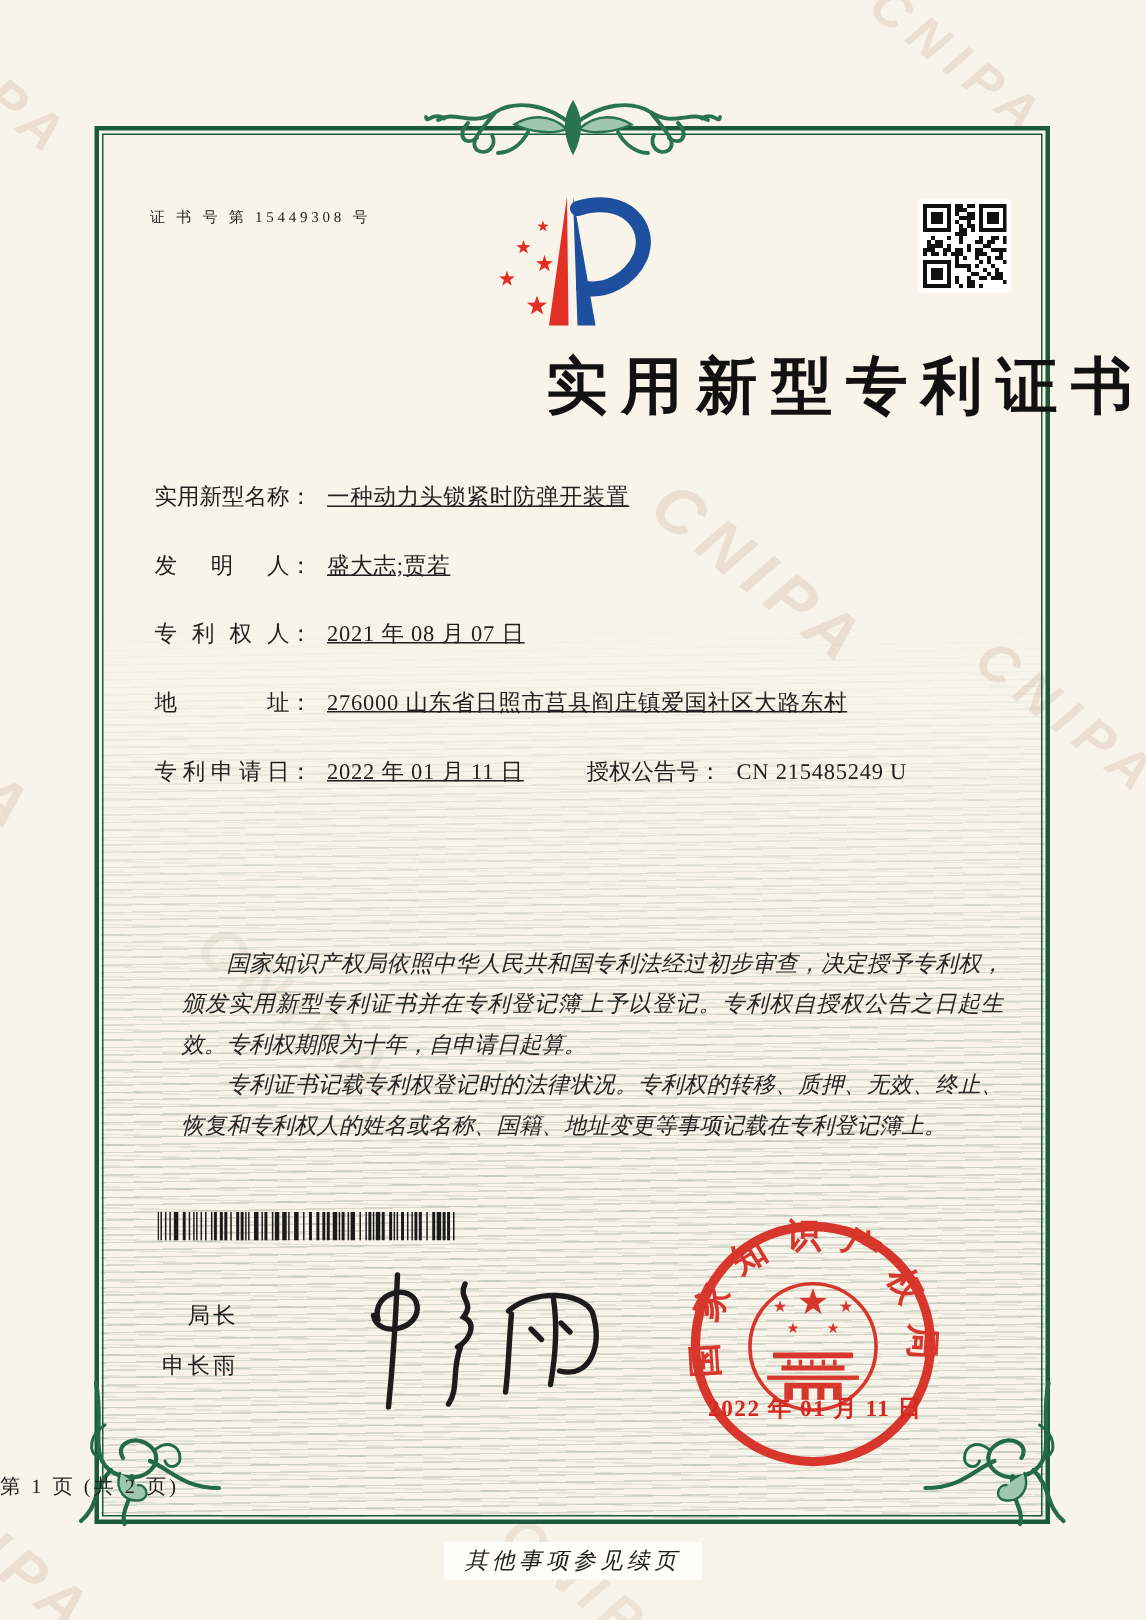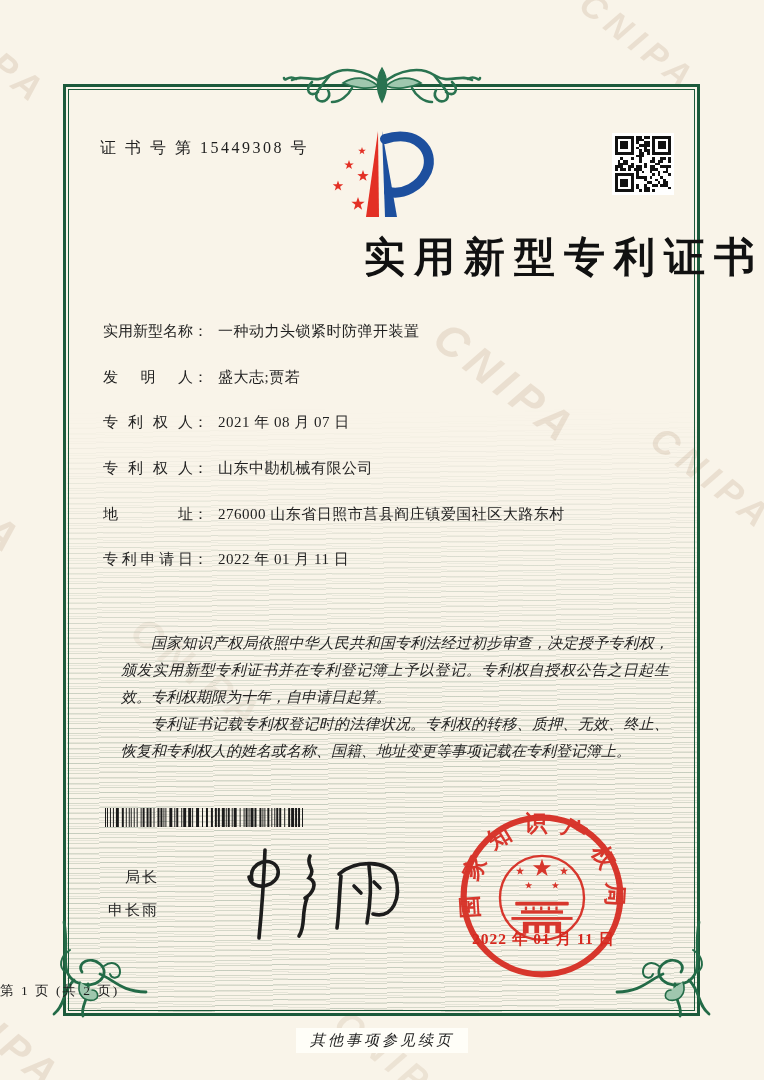--- a/index.html
+++ b/index.html
@@ -36,29 +36,29 @@
   .frame {
     position:absolute; left:63px; top:84px; width:637px; height:932px;
     border:3px solid #1c5a3b; z-index:1;
   }
   .frame::before { content:""; position:absolute; inset:2px; border:1px solid #1c5a3b; }
   .ornament-top { position:absolute; left:282px; top:60px; z-index:2; }
   .corner-fl { position:absolute; z-index:2; }
   .corner-fl.bl { left:50px; top:920px; }
   .corner-fl.br { left:598px; top:920px; transform:scaleX(-1); }
   
-  .cert-no { position:absolute; left:100px; top:138px; font-size:16px; letter-spacing:2.5px; z-index:2; }
+  .cert-no { position:absolute; left:100px; top:138px; font-size:10px; letter-spacing:2.5px; z-index:2; }
   .qr { position:absolute; left:612px; top:133px; width:62px; height:62px; z-index:2; background:#fff; padding:3px; }
   .logo { position:absolute; left:313px; top:125px; z-index:2; }
   .title {
     position:absolute; left:0; top:230px; width:764px; text-align:right; z-index:2;
     font-size:41px; font-weight:700; letter-spacing:9px; color:#111;
   }
   
-  .fields { position:absolute; left:103px; top:322px; width:560px; z-index:2; font-size:15px; }
+  .fields { position:absolute; left:103px; top:322px; width:560px; z-index:2; font-size:15px;text-decoration:underline; }
   .field-row { position:relative; height:45.7px; }
   .flabel { display:inline-block; }
   .ltext { display:inline-block; width:90px; text-align:justify; text-align-last:justify; }
   .fvalue { margin-left:10px; letter-spacing:.5px; }
   .group2 { position:absolute; left:288px; top:0; }
   .group2 .ltext2 { display:inline-block; }
   
   .paras { position:absolute; left:97px; top:630px; width:572px; z-index:2;
            font-size:15px; font-style:italic; line-height:27px; text-align:justify; color:#242424; }
   .paras p { text-indent:2em;margin-left:24px; }
@@ -277,27 +277,25 @@
     <div class="field-row">
       <span class="flabel"><span class="ltext">实用新型名称</span><span>：</span></span><span class="fvalue">一种动力头锁紧时防弹开装置</span>
     </div>
     <div class="field-row">
       <span class="flabel"><span class="ltext">发明人</span><span>：</span></span><span class="fvalue">盛大志;贾若</span>
     </div>
     <div class="field-row">
       <span class="flabel"><span class="ltext">专利权人</span><span>：</span></span><span class="fvalue">2021 年 08 月 07 日</span>
     </div>
     <div class="field-row">
-      <span class="flabel"><span class="ltext">专利权人</span><span>：</span></span><span class="fvalue">山东中勘机械有限公司</span>
-    </div>
-    <div class="field-row">
       <span class="flabel"><span class="ltext">地址</span><span>：</span></span><span class="fvalue">276000 山东省日照市莒县阎庄镇爱国社区大路东村</span>
     </div>
     <div class="field-row">
       <span class="flabel"><span class="ltext">专利申请日</span><span>：</span></span><span class="fvalue">2022 年 01 月 11 日</span>
+      <span class="group2"><span class="ltext2">授权公告号</span><span>：</span><span class="fvalue">CN 215485249 U</span></span>
     </div>
   </div>
 
   <div class="paras">
     <p>国家知识产权局依照中华人民共和国专利法经过初步审查，决定授予专利权，颁发实用新型专利证书并在专利登记簿上予以登记。专利权自授权公告之日起生效。专利权期限为十年，自申请日起算。</p>
     <p>专利证书记载专利权登记时的法律状况。专利权的转移、质押、无效、终止、恢复和专利权人的姓名或名称、国籍、地址变更等事项记载在专利登记簿上。</p>
   </div>
 
   <svg id="barcode" class="barcode" viewBox="0 0 200 19" preserveAspectRatio="none">
       <rect x="0" y="0" width="1" height="19" fill="#1b1b1b"></rect>

